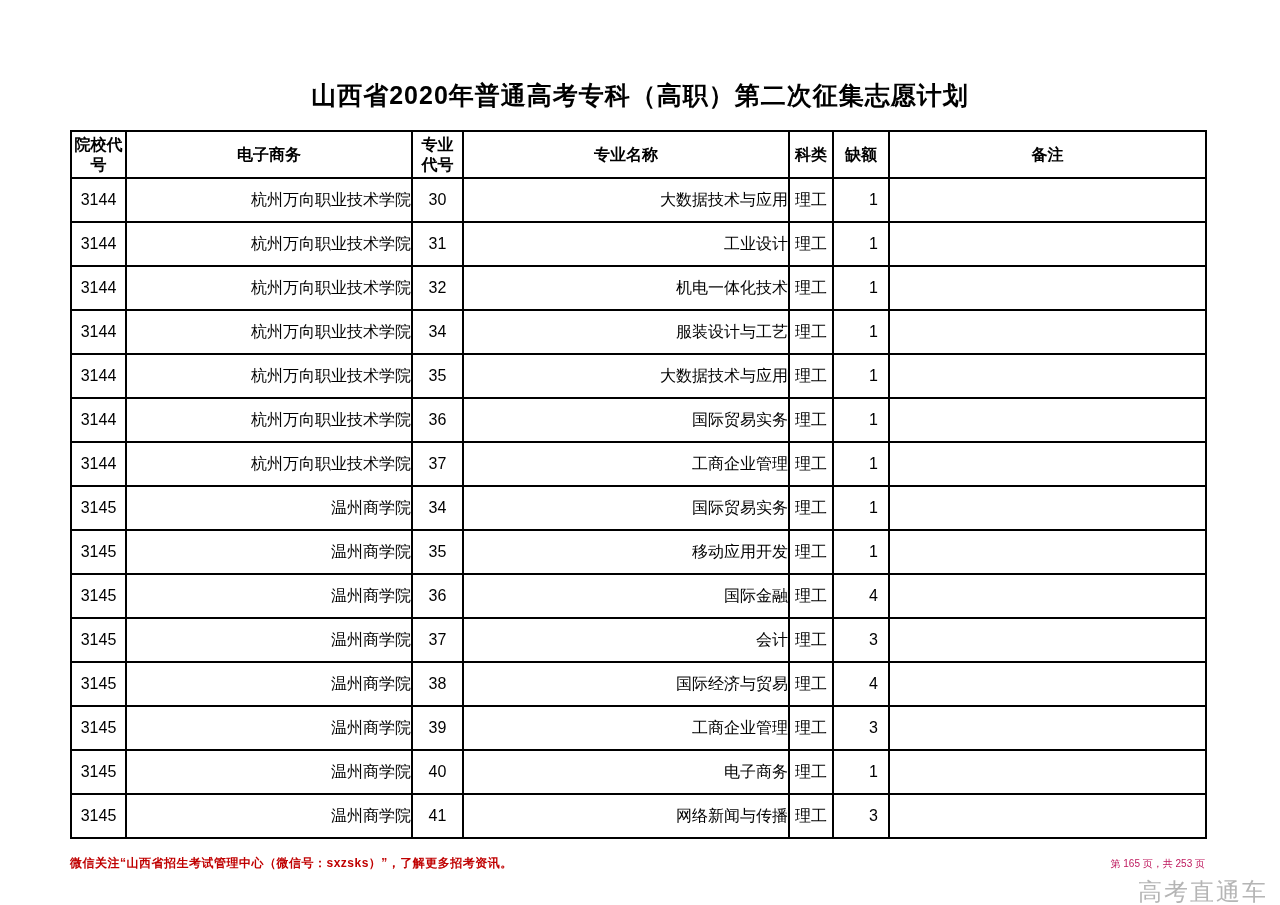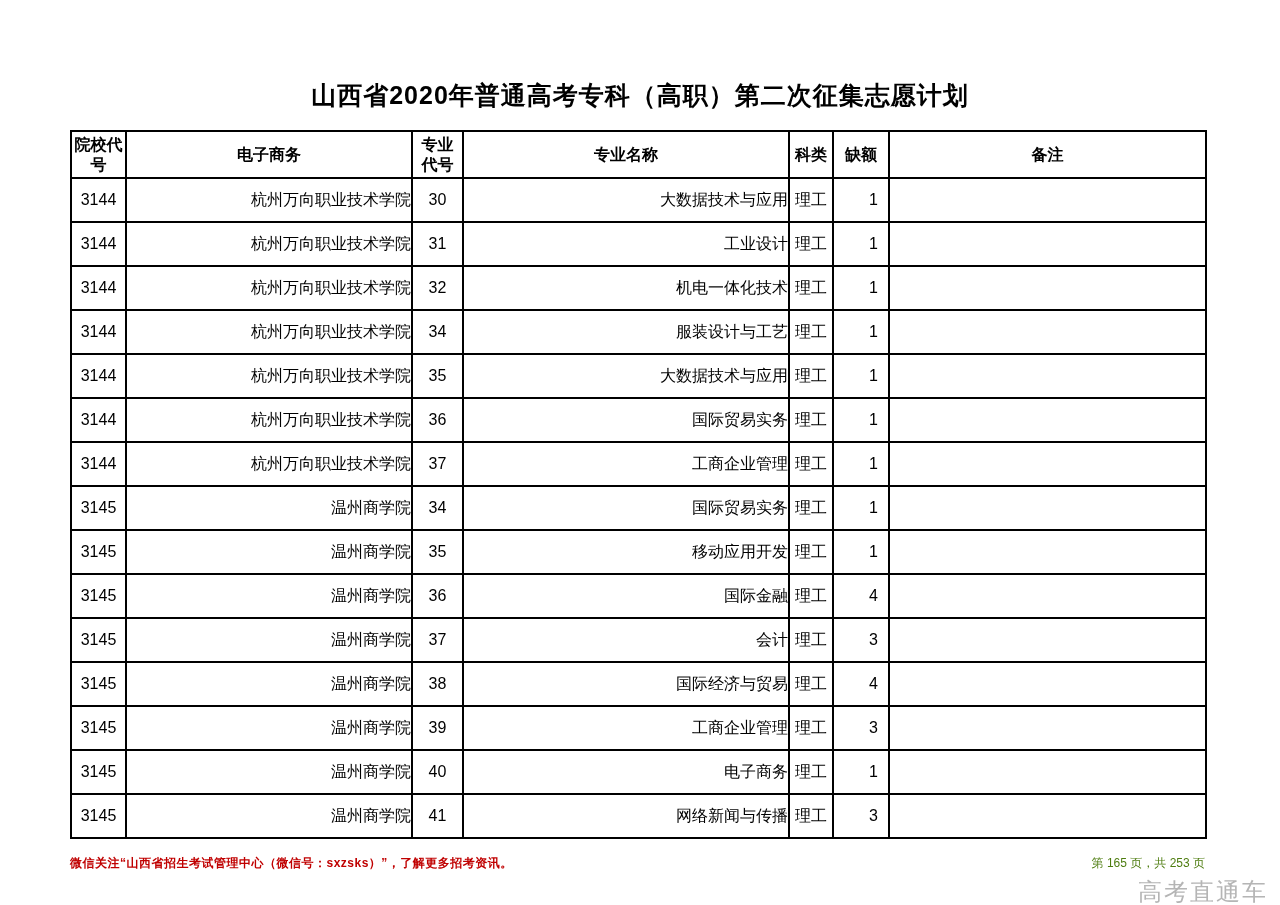--- a/index.html
+++ b/index.html
@@ -54,22 +54,22 @@
     justify-content: space-between;
     align-items: baseline;
   }
   .notice {
     color: #c00000;
     font-weight: bold;
     font-size: 12px;
     letter-spacing: 0.5px;
   }
   .page-indicator {
-    font-size: 12px;
-    color: #4d7c0f;
+    font-size: 10px;
+    color: #be185d;
   }
   .watermark {
     margin-top: 4px;
     padding-right: 12px;
     text-align: right;
     font-size: 24px;
     color: #b5b5b5;
     letter-spacing: 2px;
   }
 </style>

